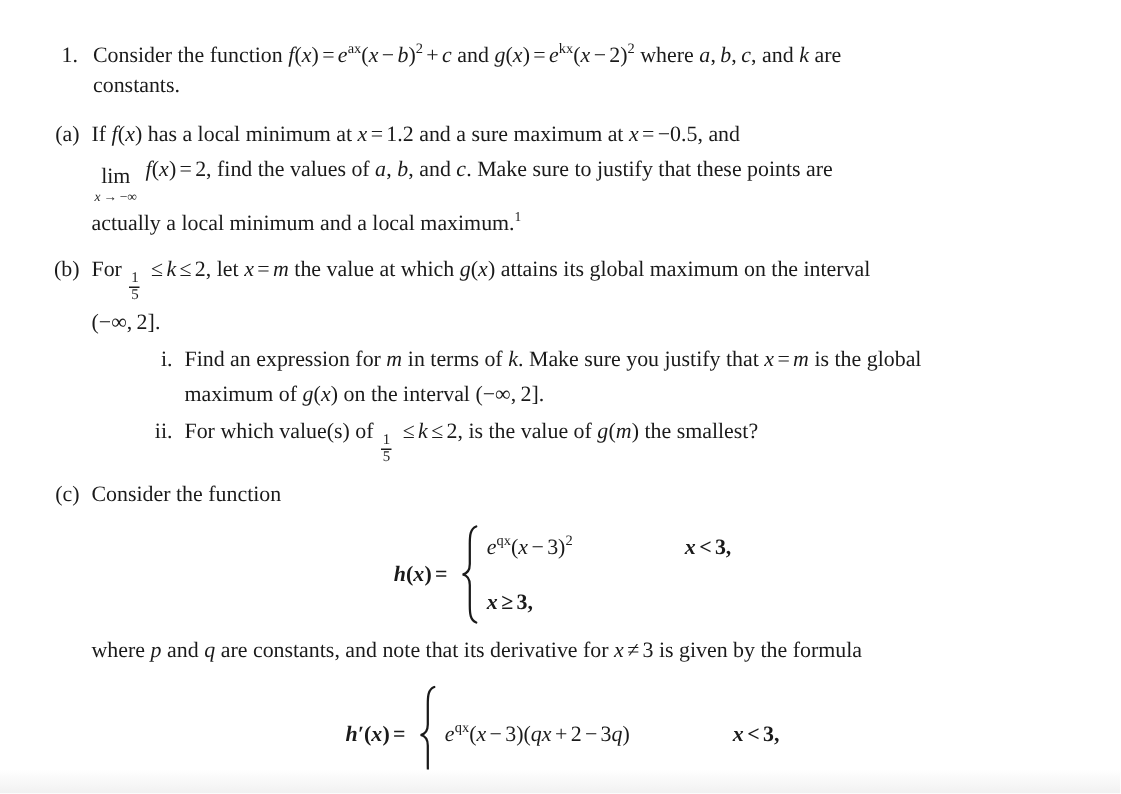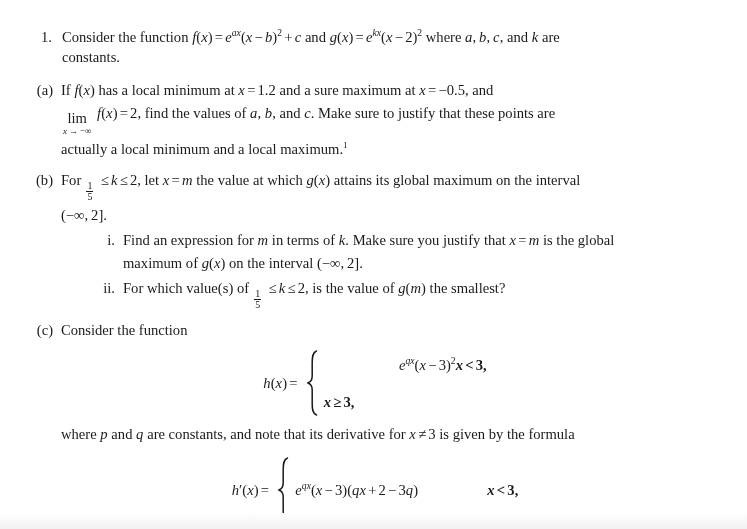--- a/index.html
+++ b/index.html
@@ -86,21 +86,20 @@
   sup.exp {
     font-size: 0.66em;
     vertical-align: super;
     line-height: 0;
     font-style: normal;
   }
   sup.expi {
     font-size: 0.66em;
     vertical-align: super;
     line-height: 0;
-    font-style: italic;
   }
   sup.fnote {
     font-size: 0.62em;
     vertical-align: super;
     line-height: 0;
     font-style: normal;
   }
 
   
   .frac {
@@ -133,20 +132,21 @@
     display: flex;
     justify-content: center;
     align-items: center;
   }
   .eq-h  { margin-top: 10px; margin-bottom: 8px; }
   .eq-hp { margin-top: 12px; margin-bottom: 10px; }
 
   .eq-lhs {
     margin-right: 6px;
     white-space: nowrap;
+    font-weight: bold;
   }
   .piecewise {
     display: flex;
     align-items: stretch;
   }
   .brace {
     font-size: 1em;
     display: flex;
     align-items: center;
     margin-right: 6px;
@@ -160,21 +160,21 @@
   .case-row {
     display: flex;
     align-items: baseline;
     white-space: nowrap;
   }
   .case-row + .case-row { margin-top: 17px; }
   .case-expr { display: inline-block; }
   .case-cond { display: inline-block; font-weight: bold; }
 
   
-  .eq-h   .case-expr { min-width: 132px; text-align: right; }
+  .eq-h   .case-expr { min-width: 132px; }
   .eq-h   .case-cond { min-width: 0; }
   .eq-hp  .case-expr { min-width: 192px; }
   .eq-hp  .case-cond { min-width: 0; }
 </style>
 </head>
 <body>
 
 <div class="page">
 
   <div class="item lvl1">

